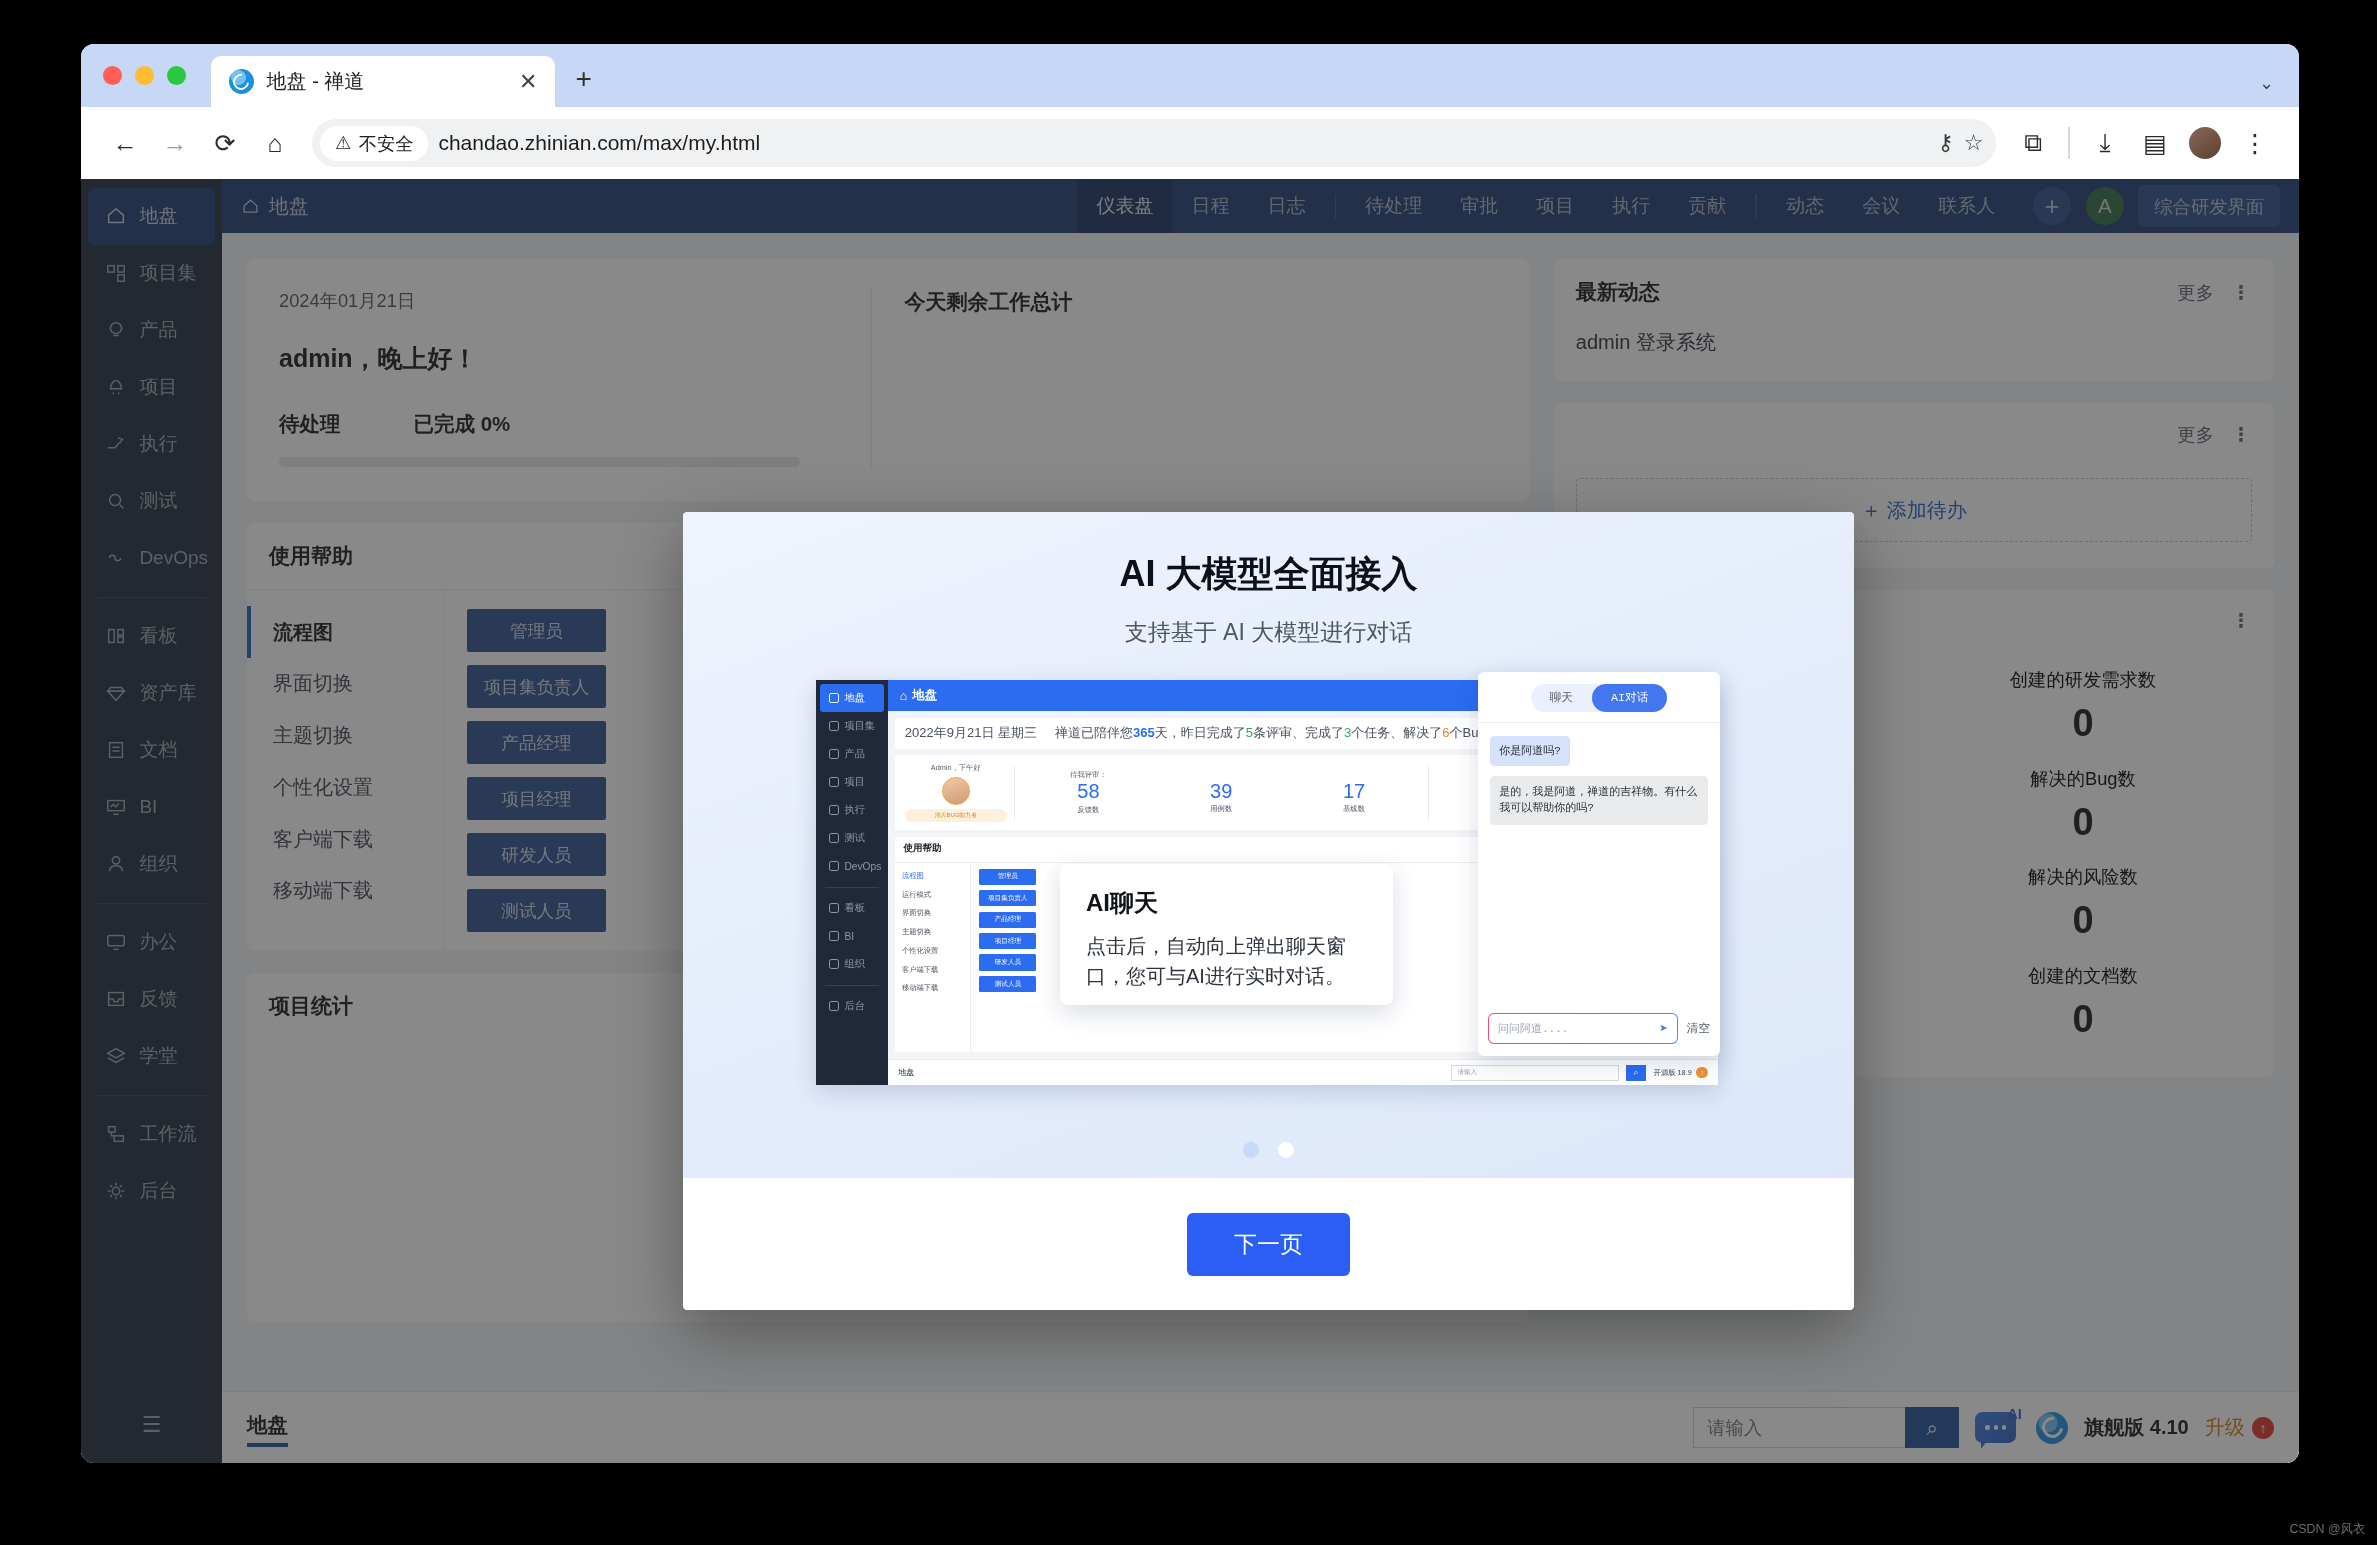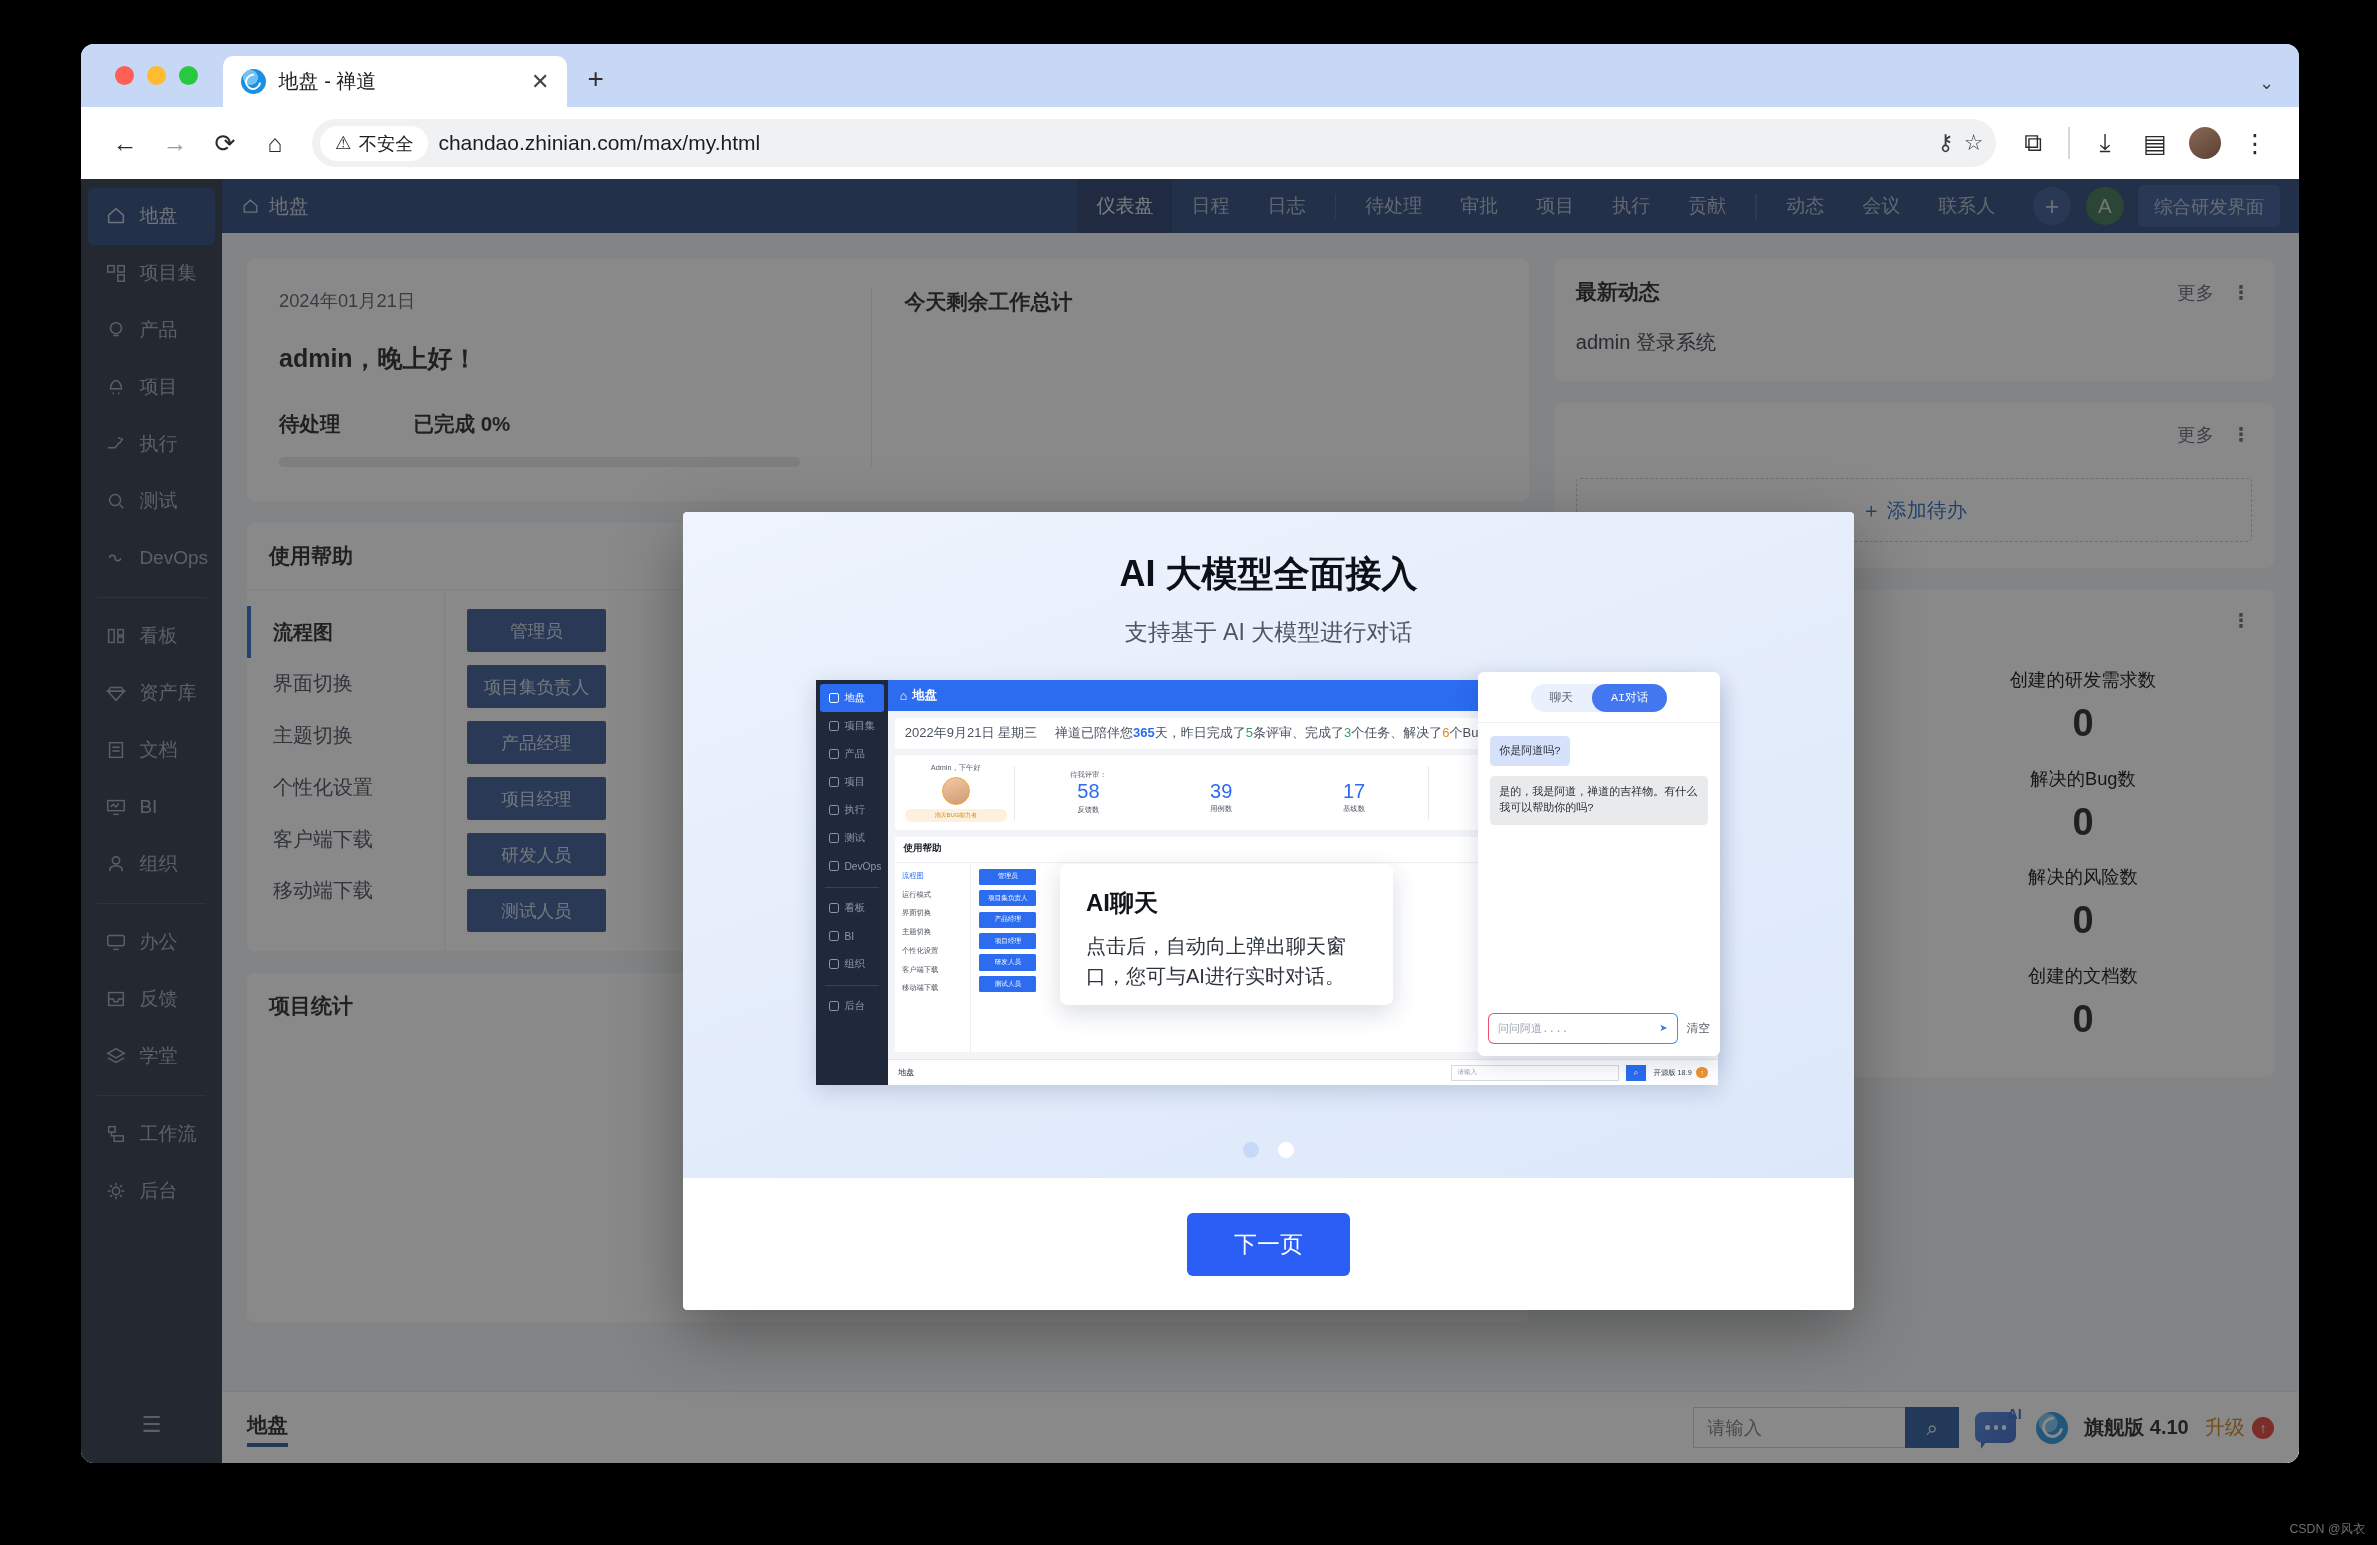--- a/index.html
+++ b/index.html
@@ -17,21 +17,21 @@
     background: #fff;
     border-radius: 13px;
     overflow: hidden;
     box-shadow: 0 13px 51px rgba(0,0,0,.55);
   }
   .tabstrip {
     height: 63px;
     background: #c6d8f5;
     display: flex;
     align-items: flex-end;
-    padding-left: 34px;
+    padding-left: 22px;
     position: relative;
   }
   .traffic { display: flex; gap: 13px; align-items: center; height: 63px; padding-right: 25px;}
   .dot { width: 19px; height: 19px; border-radius: 50%; }
   .dot.r { background: #ff5f57; }
   .dot.y { background: #febc2e; }
   .dot.g { background: #28c840; }
   .tab {
     background: #fff;
     height: 51px;

